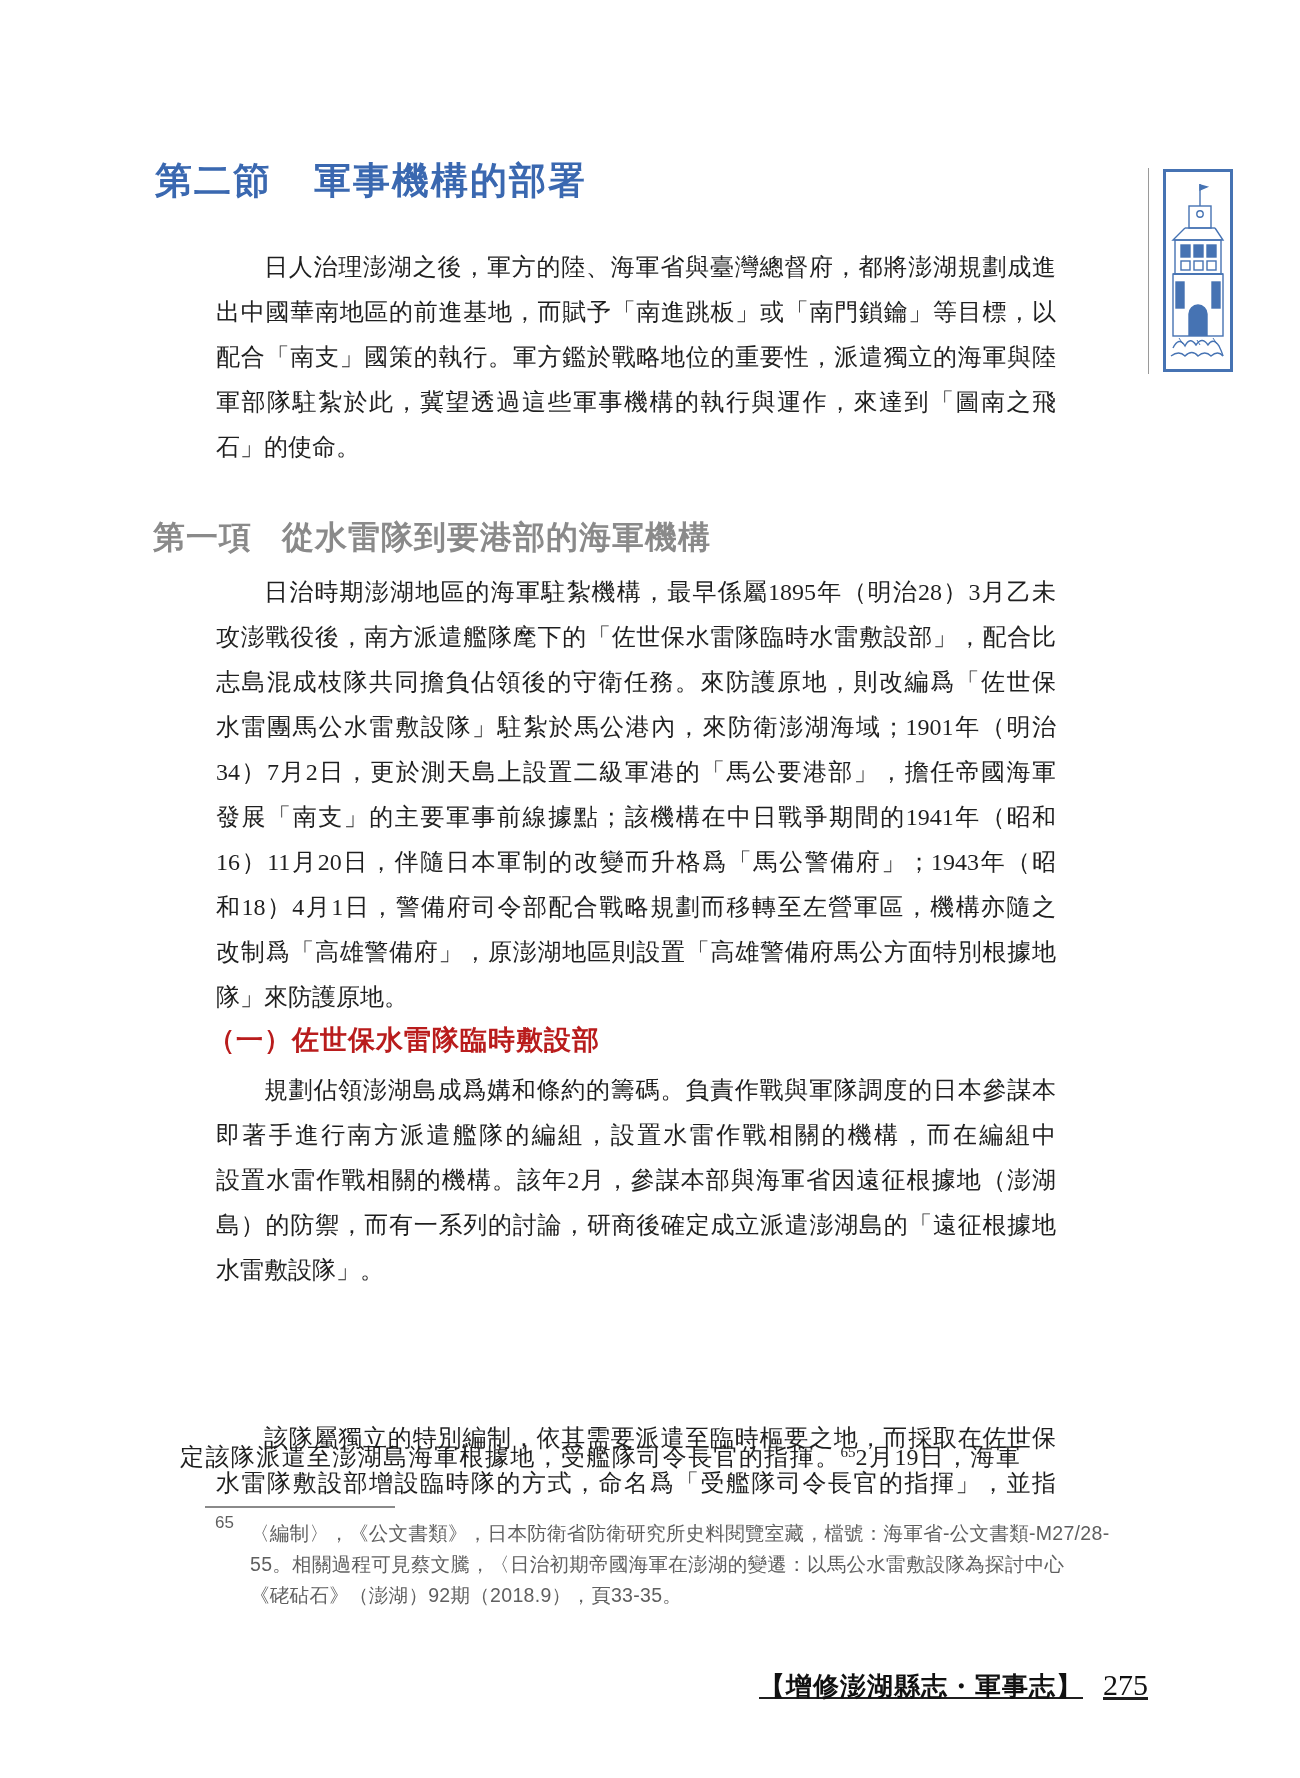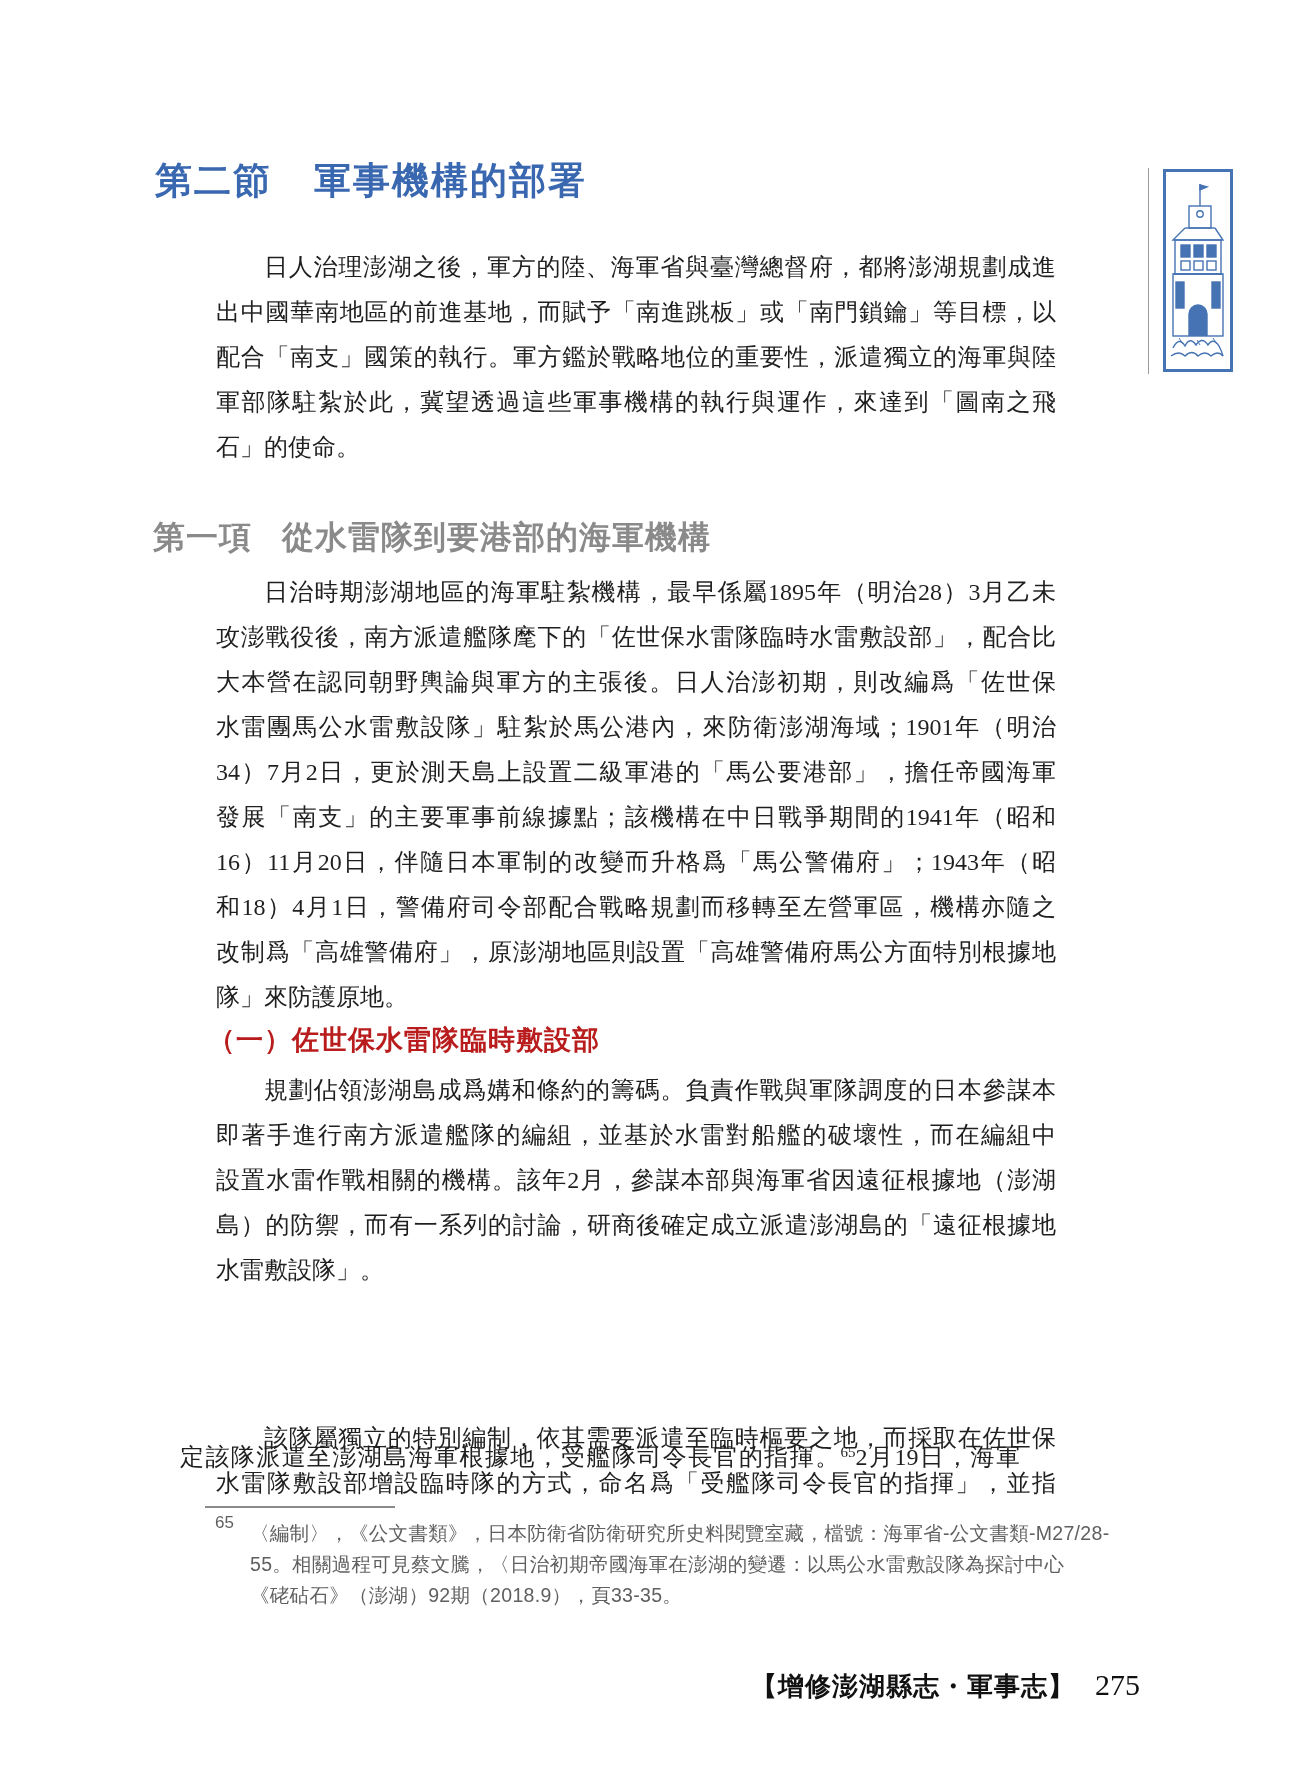--- a/index.html
+++ b/index.html
@@ -71,22 +71,22 @@
   .footnote .tline{
     height:31px;text-align:left;text-align-last:left;
   }
   .fn-num{
     position:absolute;left:215px;top:1513px;
     font-family:"Liberation Sans","DejaVu Sans",sans-serif;
     font-size:17px;color:#5f5f5f;
   }
   
   .footer{
-    position:absolute;right:160px;top:1668px;
-    display:flex;align-items:baseline;gap:20px;
+    position:absolute;right:152px;top:1668px;
+    display:flex;align-items:baseline;gap:20px;text-decoration:underline;
   }
   .footer-title{
     font-size:26px;font-weight:bold;color:#111;letter-spacing:1px;
   }
   .footer-page{
     font-size:30px;color:#111;
   }
   
   .margin-rule{
     position:absolute;left:1148px;top:168px;width:1px;height:206px;
@@ -155,35 +155,35 @@
     </div>
 
   <div class="subsection-title">
     <span>第一項</span>
     <span>從水雷隊到要港部的海軍機構</span>
   </div>
 
   <div class="para p-body1 endshort">
       <div class="tline">日治時期澎湖地區的海軍駐紮機構，最早係屬1895年（明治28）3月乙未</div>
       <div class="tline">攻澎戰役後，南方派遣艦隊麾下的「佐世保水雷隊臨時水雷敷設部」，配合比</div>
-      <div class="tline">大本營在認同朝野輿論與軍方的主張後。日人治澎初期，則改編爲「佐世保</div>
+      <div class="tline">志島混成枝隊共同擔負佔領後的守衛任務。來防護原地，則改編爲「佐世保</div>
       <div class="tline">水雷團馬公水雷敷設隊」駐紮於馬公港內，來防衛澎湖海域；1901年（明治</div>
       <div class="tline">34）7月2日，更於測天島上設置二級軍港的「馬公要港部」，擔任帝國海軍</div>
       <div class="tline">發展「南支」的主要軍事前線據點；該機構在中日戰爭期間的1941年（昭和</div>
       <div class="tline">16）11月20日，伴隨日本軍制的改變而升格爲「馬公警備府」；1943年（昭</div>
       <div class="tline">和18）4月1日，警備府司令部配合戰略規劃而移轉至左營軍區，機構亦隨之</div>
       <div class="tline">改制爲「高雄警備府」，原澎湖地區則設置「高雄警備府馬公方面特別根據地</div>
       <div class="tline">隊」來防護原地。</div>
     </div>
 
   <div class="inline-heading">（一）佐世保水雷隊臨時敷設部</div>
 
   <div class="para p-body2 endshort">
       <div class="tline">規劃佔領澎湖島成爲媾和條約的籌碼。負責作戰與軍隊調度的日本參謀本部，</div>
-      <div class="tline">即著手進行南方派遣艦隊的編組，並基於水雷對船艦的破壞性，而在編組中</div>
+      <div class="tline">即著手進行南方派遣艦隊的編組，設置水雷作戰相關的機構，而在編組中</div>
       <div class="tline">設置水雷作戰相關的機構。該年2月，參謀本部與海軍省因遠征根據地（澎湖</div>
       <div class="tline">島）的防禦，而有一系列的討論，研商後確定成立派遣澎湖島的「遠征根據地</div>
       <div class="tline">水雷敷設隊」。</div>
     </div>
 
   <div class="para p-body3">
       <div class="tline">該隊屬獨立的特別編制，依其需要派遣至臨時樞要之地，而採取在佐世保</div>
       <div class="tline">水雷隊敷設部增設臨時隊的方式，命名爲「受艦隊司令長官的指揮」，並指</div>
     </div>
 

